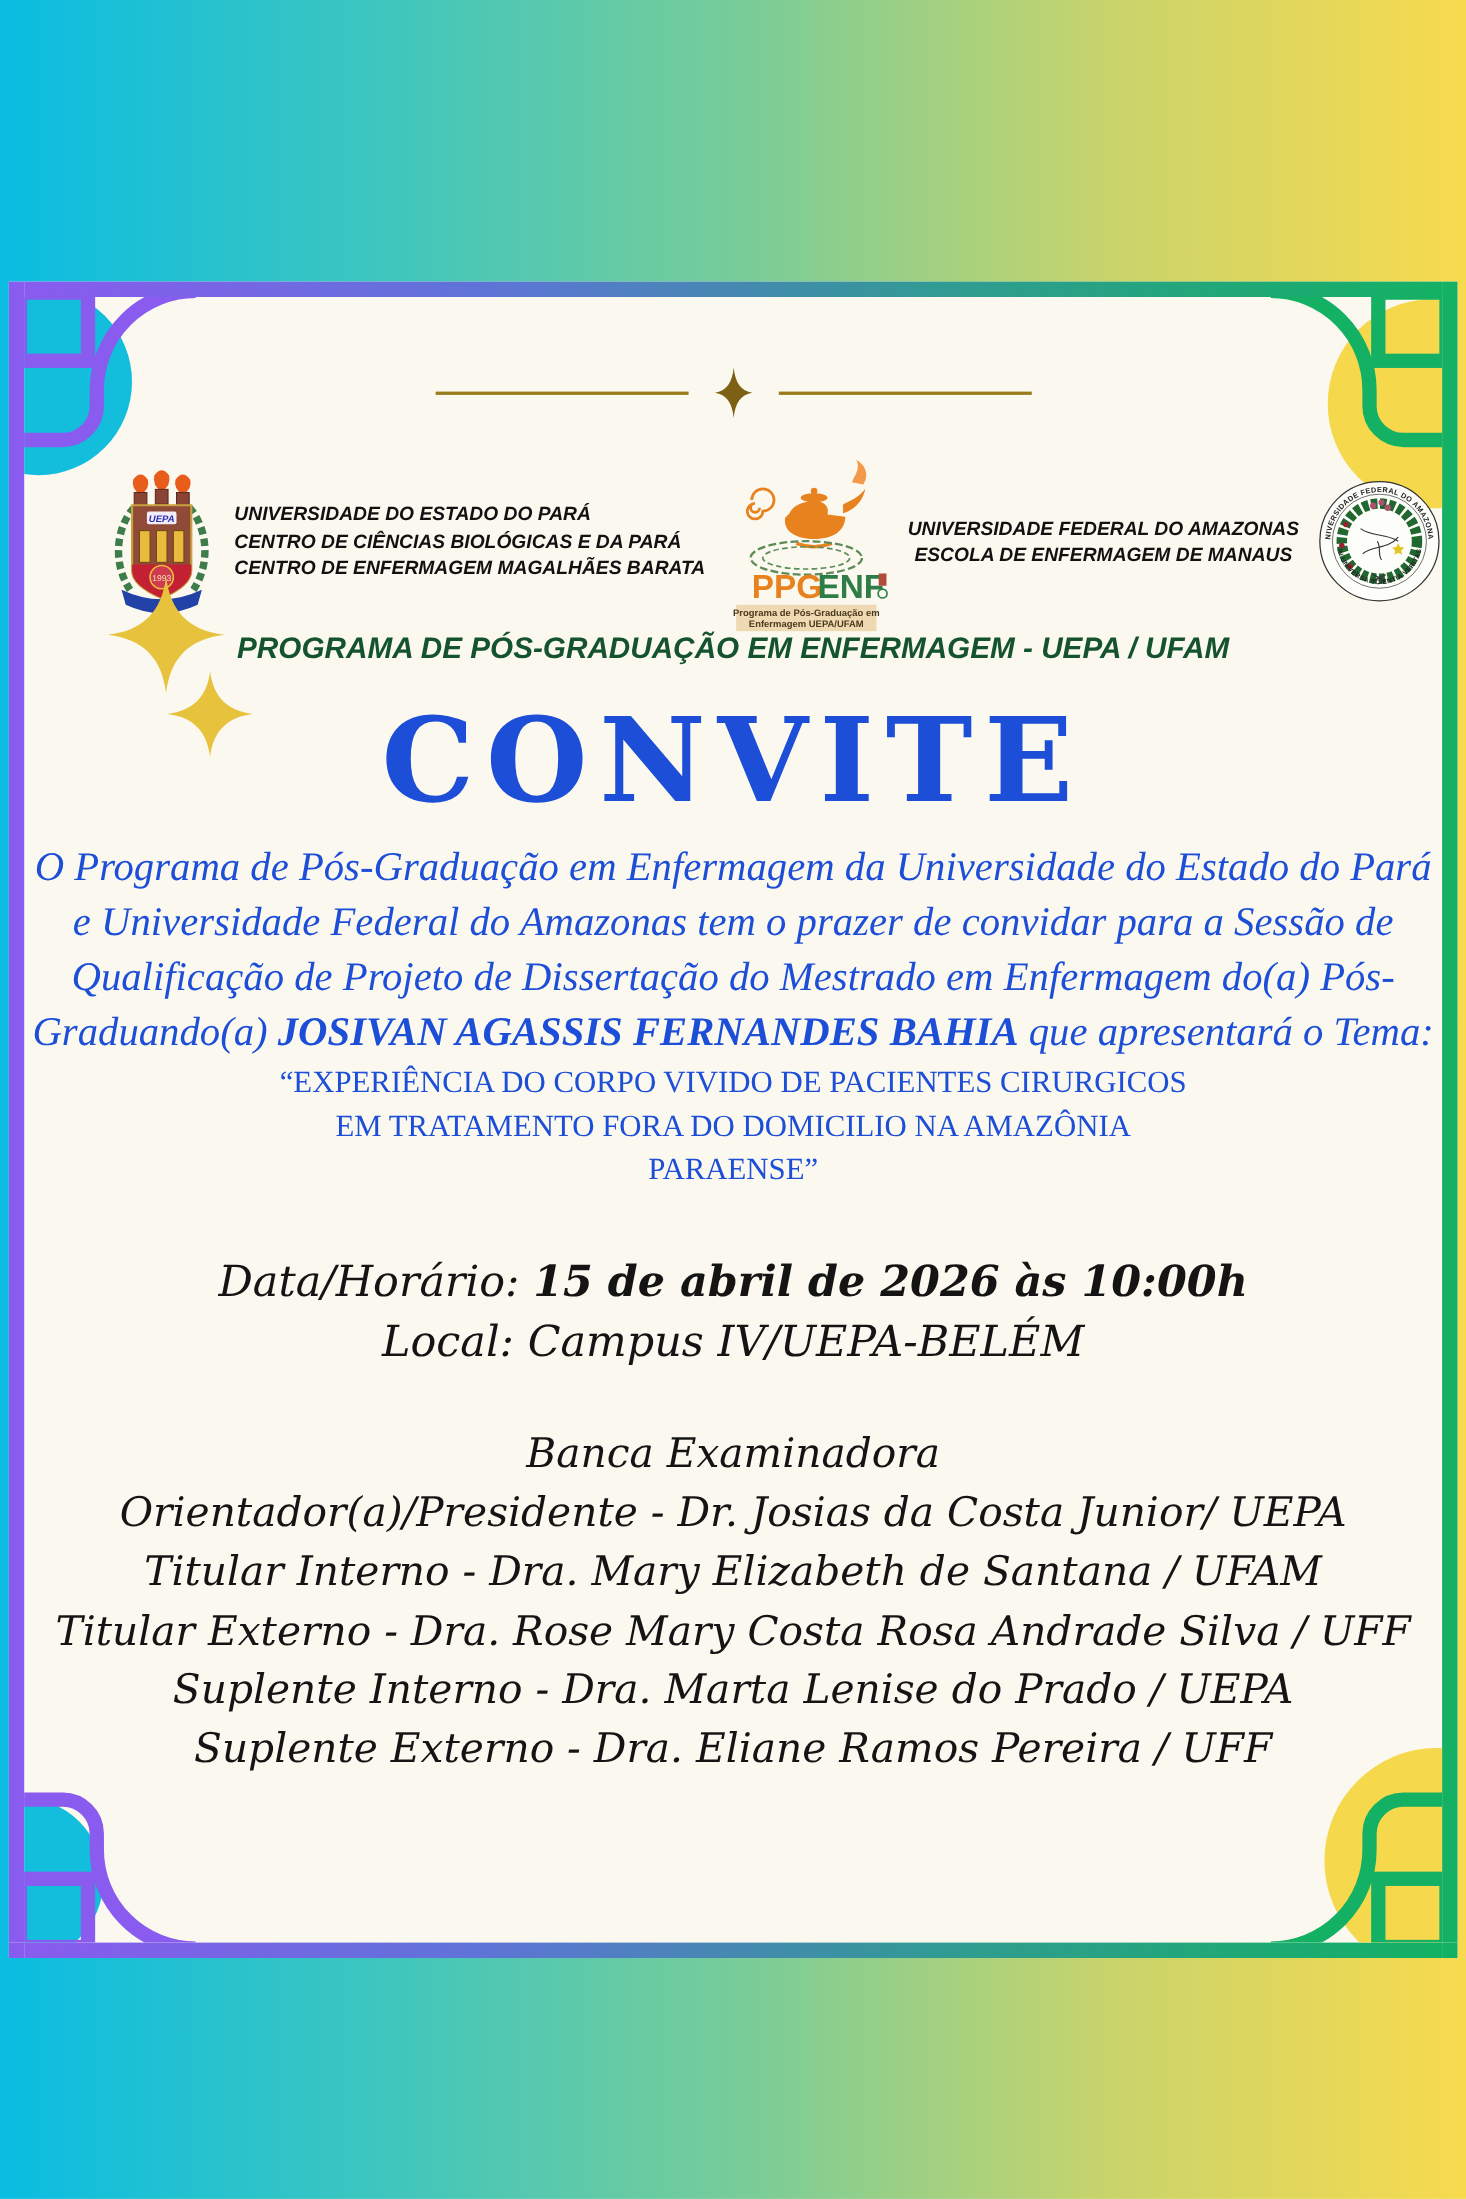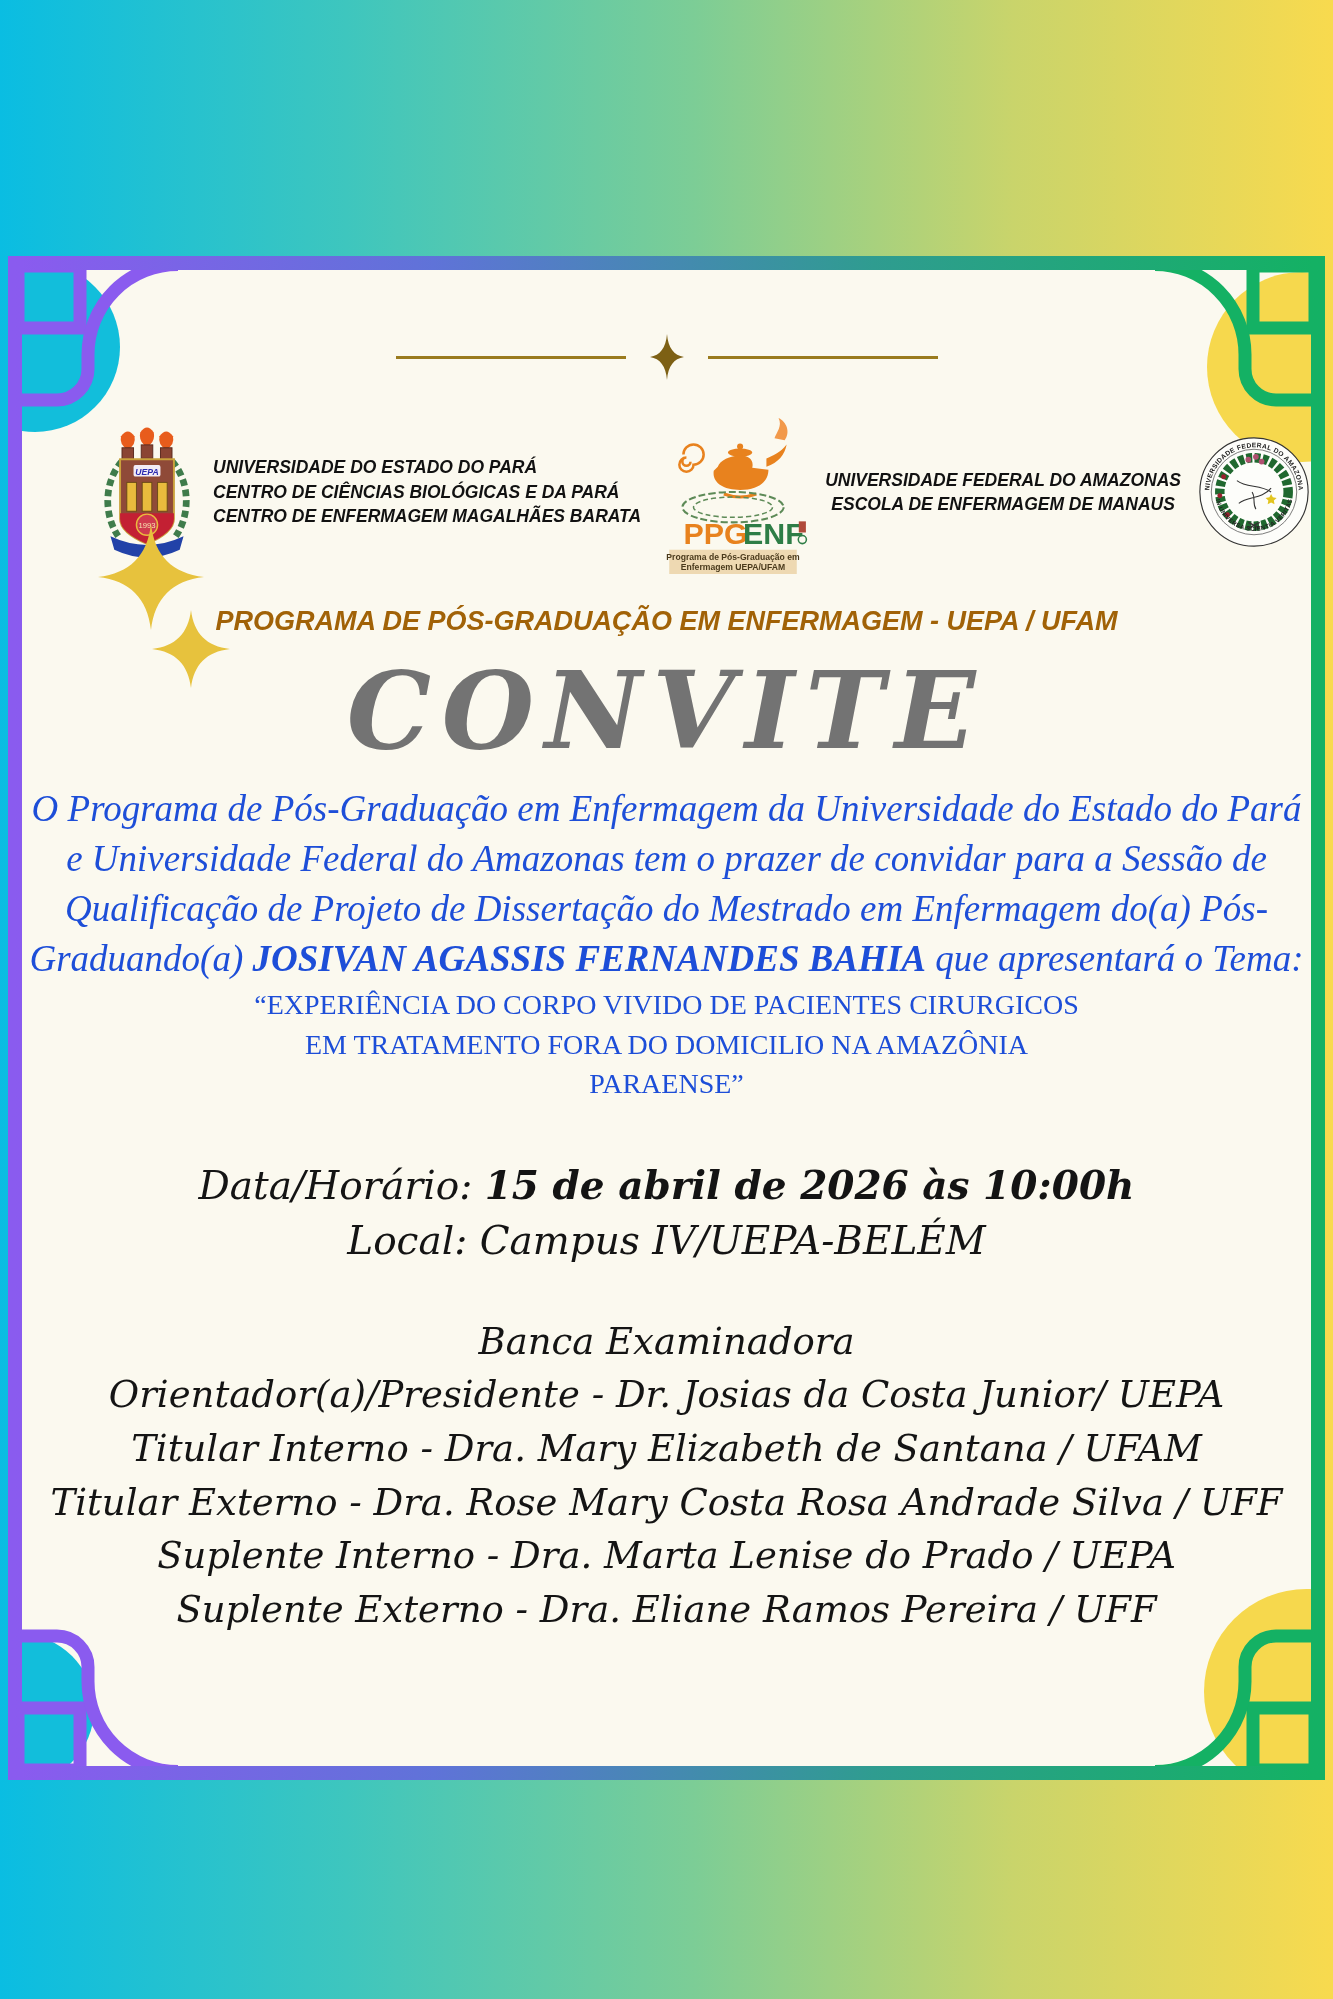--- a/index.html
+++ b/index.html
@@ -37,26 +37,26 @@
   
   .divider{ display:flex; align-items:center; justify-content:center; gap:24px; margin-top:14px; }
   .divider .line{ width:230px; height:3px; background:#9a7b1e; }
 
   
   .header-row{ display:flex; align-items:center; justify-content:flex-end; gap:16px; margin-top:30px; }
   .inst-lines{ font-style:italic; font-weight:bold; font-size:17.5px; line-height:1.4; color:#111; }
   .inst-lines.left{ text-align:left; }
   .inst-lines.right{ text-align:center; }
 
-  .program-line{ margin-top:32px; font-style:italic; font-weight:bold; font-size:27px; color:#a16207; }
+  .program-line{ margin-top:0; font-style:italic; font-weight:bold; font-size:27px; color:#14532d; }
 
   
   .title{
     font-family:"DejaVu Serif", serif; font-weight:bold; font-size:106px;
-    letter-spacing:0.10em; color:#737373; margin-top:8px; line-height:1.25;font-style:italic;
+    letter-spacing:0.10em; color:#1d4ed8; margin-top:20px; line-height:1.25;
   }
   .invite-text{ max-width:1292px; margin:6px auto 0; font-family:Liberation Serif, serif;
     font-style:italic; font-size:37px; line-height:1.36; color:#1d4ed8; }
   .invite-text b{ font-weight:bold; }
   .theme-line{ display:block; font-style:normal; font-size:28px; line-height:1.42; white-space:nowrap; }
 
   .details{ margin-top:54px; font-family:"DejaVu Serif", serif; font-style:italic;
     font-size:39px; line-height:1.42; color:#141414; }
   .details b{ font-weight:bold; }
 

